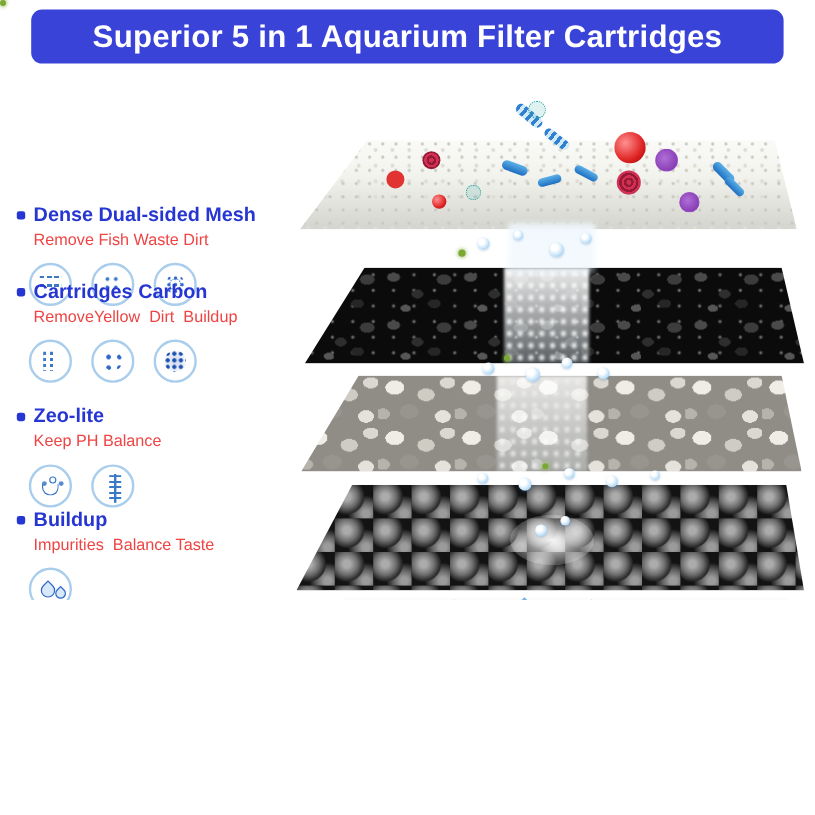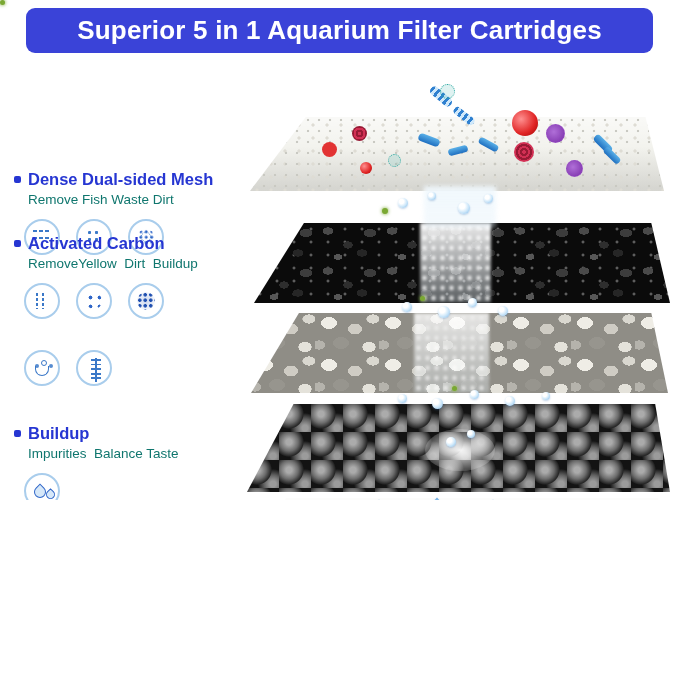--- a/index.html
+++ b/index.html
@@ -10,21 +10,21 @@
   .header{position:absolute;left:26px;top:8px;width:627px;height:45px;background:#3a43d8;
           border-radius:9px;display:flex;align-items:center;justify-content:center;}
   .header span{color:#fff;font-size:26px;font-weight:800;letter-spacing:.2px;white-space:nowrap;}
 
   
   .feature{position:absolute;left:14px;width:236px;}
   .f1{top:138px;margin-top:32px;} .f2{top:234px;} .f3{top:338px;} .f4{top:424px;}
   .trow{display:flex;align-items:center;gap:7px;}
   .bullet{width:7px;height:7px;background:#2636d2;border-radius:2px;flex:0 0 auto;}
   .ftitle{color:#2636d2;font-size:16.5px;font-weight:bold;white-space:nowrap;}
-  .fsub{margin:3px 0 0 14px;color:#0f766e;font-size:13.5px;white-space:pre-wrap;}
+  .fsub{margin:3px 0 0 14px;color:#ef4444;font-size:13.5px;white-space:pre-wrap;}
   .icons{margin:12px 0 0 10px;display:flex;gap:16px;}
   .fi{width:36px;height:36px;border:2px solid #a9cdec;border-radius:50%;background:#fff;
       position:relative;display:inline-block;box-sizing:border-box;}
   .icon-airflow::before{content:"";position:absolute;inset:9px 7px;
       background:repeating-linear-gradient(180deg,#3a78c8 0 2px,transparent 2px 7px);}
   .icon-airflow::after{content:"";position:absolute;inset:9px 7px;
       background:repeating-linear-gradient(90deg,transparent 0 4px,#fff 4px 6px);}
   .icon-particles::before{content:"";position:absolute;inset:8px;border-radius:50%;
       background:radial-gradient(#3a78c8 1.3px,transparent 1.9px);background-size:7px 7px;}
   .icon-germ::before{content:"";position:absolute;inset:8px;border-radius:50%;
@@ -151,31 +151,36 @@
     <div class="icons">
       <span class="fi icon-airflow"></span>
       <span class="fi icon-particles"></span>
       <span class="fi icon-germ"></span>
     </div>
   </div>
 
   <div class="feature f2">
     <div class="trow">
       <span class="bullet"></span>
-      <span class="ftitle">Activated Carbon</span>
+      <span class="ftitle">Cartridges Carbon</span>
     </div>
     <div class="fsub">RemoveYellow  Dirt  Buildup</div>
     <div class="icons">
       <span class="fi icon-pores"></span>
       <span class="fi icon-dots"></span>
       <span class="fi icon-cluster"></span>
     </div>
   </div>
 
   <div class="feature f3">
+    <div class="trow">
+      <span class="bullet"></span>
+      <span class="ftitle">Zeo-lite</span>
+    </div>
+    <div class="fsub">Keep PH Balance</div>
     <div class="icons">
       <span class="fi icon-bubbles"></span>
       <span class="fi icon-ph"></span>
     </div>
   </div>
 
   <div class="feature f4">
     <div class="trow">
       <span class="bullet"></span>
       <span class="ftitle">Buildup</span>

